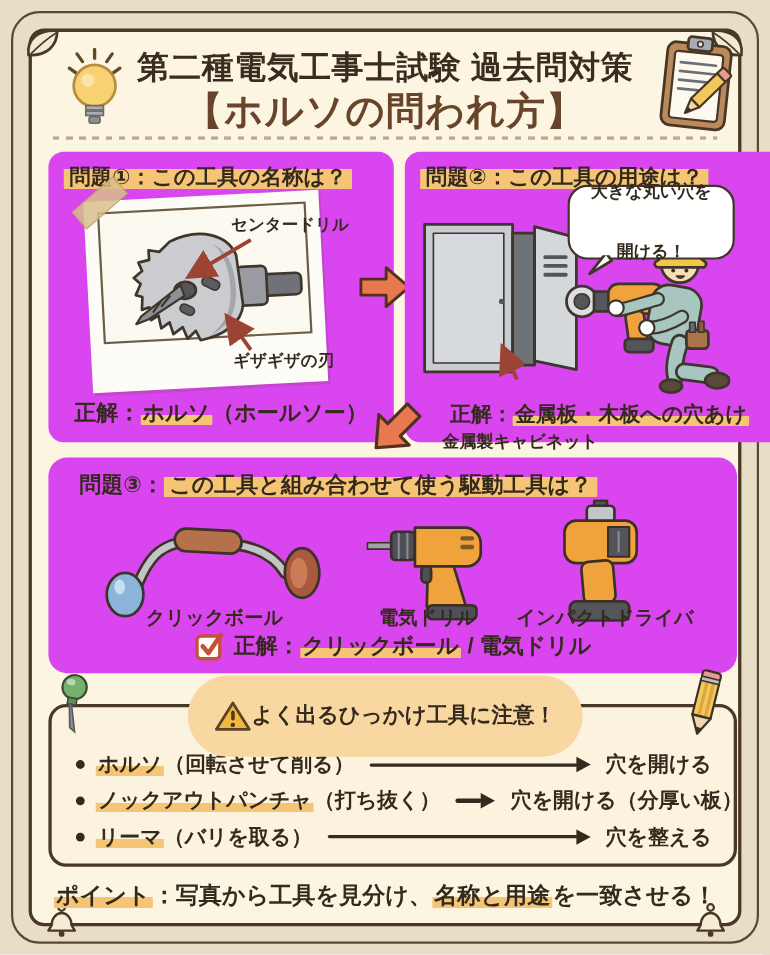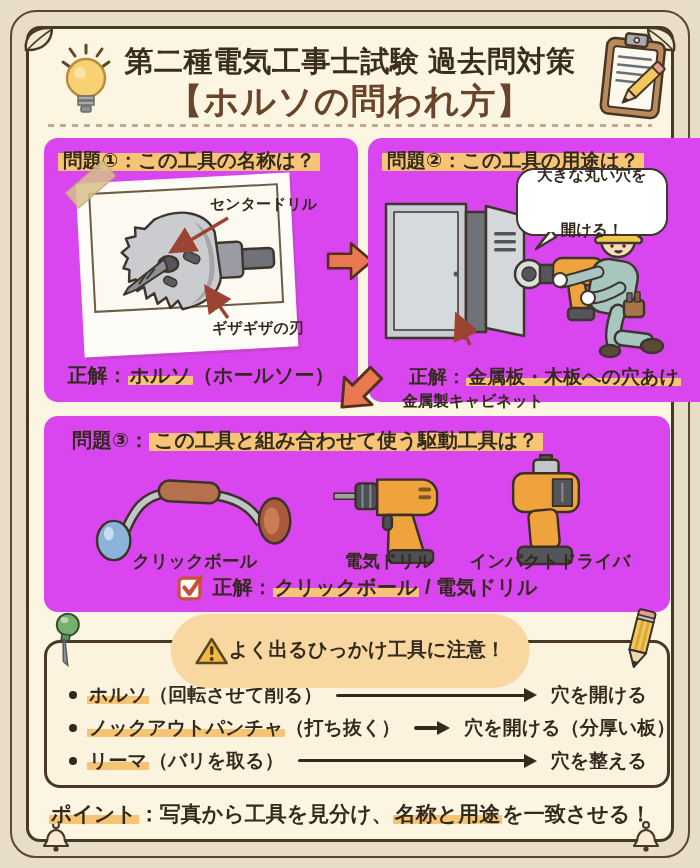--- a/index.html
+++ b/index.html
@@ -7,21 +7,21 @@
   .canvas{position:relative;width:700px;height:868px;background:#e8ddc6;overflow:hidden;}
   .frame-outer{position:absolute;inset:10px;border:2px solid #5a4733;border-radius:26px;}
   .frame-inner{position:absolute;inset:26px;border:3px solid #4a3827;border-radius:14px;background:#fcf5e2;}
   .abs{position:absolute;}
   .title{left:100px;right:100px;top:42px;text-align:center;font-size:29px;font-weight:800;color:#3a2d1f;letter-spacing:.5px;}
   .subtitle{left:100px;right:100px;top:78px;text-align:center;font-size:35px;font-weight:800;color:#68452a;letter-spacing:1px;}
   .divider{left:48px;right:48px;top:124px;height:3px;background:repeating-linear-gradient(90deg,#bcaa8b 0 6px,transparent 6px 12px);}
   .card{background:#d946ef;border-radius:14px;}
   .q1{left:44px;top:138px;width:314px;height:264px;}
   .q2{left:368px;top:138px;width:354px;height:264px;}
-  .q3{left:44px;top:416px;width:626px;height:196px;}
+  .q3{left:44px;top:416px;width:626px;height:196px;border-radius:17px;}
   .q-head{position:absolute;font-size:19.5px;font-weight:800;color:#33291d;white-space:nowrap;}
   .band{background:linear-gradient(transparent 20%, #f6c475 20%, #f6c475 96%, transparent 96%);padding:1px 5px;border-radius:3px;}
   .hl{background:linear-gradient(transparent 55%, #f6c475 55%, #f6c475 96%, transparent 96%);padding:0 2px;border-radius:2px;}
   .answer{position:absolute;left:0;width:100%;text-align:center;font-weight:800;color:#33291d;white-space:nowrap;}
   .polaroid{position:absolute;left:36px;top:40px;width:214px;height:174px;background:#fefcf6;transform:rotate(-3deg);box-shadow:2px 3px 0 rgba(90,70,40,.15);}
   .photo{position:absolute;left:12px;right:12px;top:10px;bottom:44px;border:2px solid #6d5c46;background:#fcf9f1;}
   .tape{position:absolute;left:-10px;top:-9px;width:48px;height:19px;background:rgba(215,192,140,.85);border:1px solid rgba(160,135,80,.45);transform:rotate(-38deg);}
   .callout{position:absolute;font-size:15px;font-weight:800;color:#33291d;white-space:nowrap;}
   .bubble{position:absolute;left:148px;top:30px;width:148px;height:64px;background:#fff;border:2.5px solid #3f352a;border-radius:18px;display:flex;flex-direction:column;justify-content:center;align-items:center;font-size:15.5px;font-weight:800;color:#33291d;line-height:1.25;gap:36px;}
   .bubble-tail{position:absolute;left:14px;bottom:-17px;}

